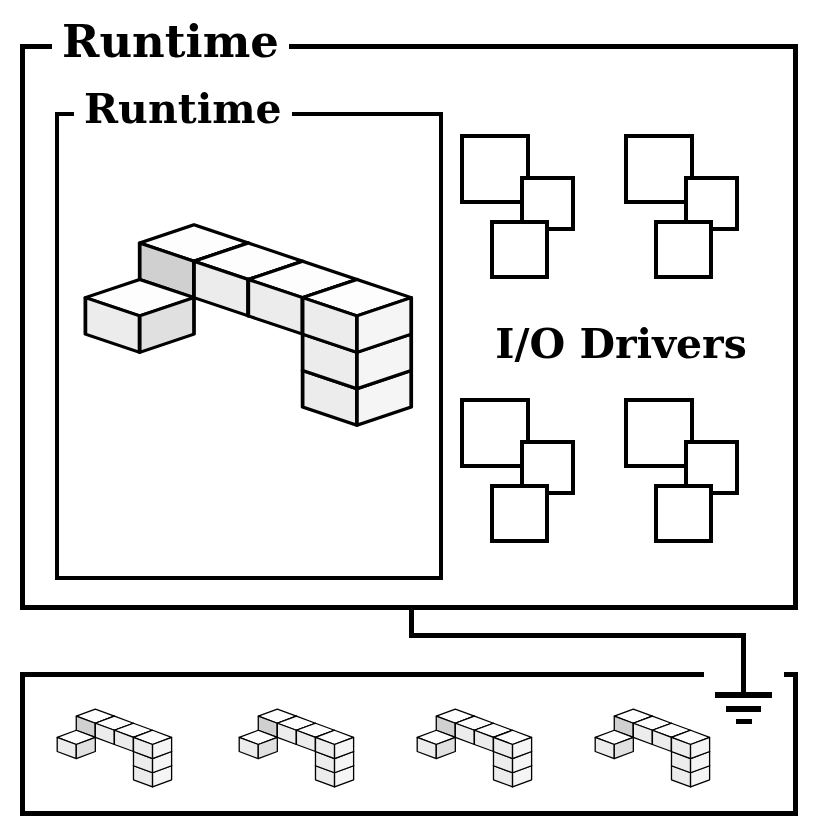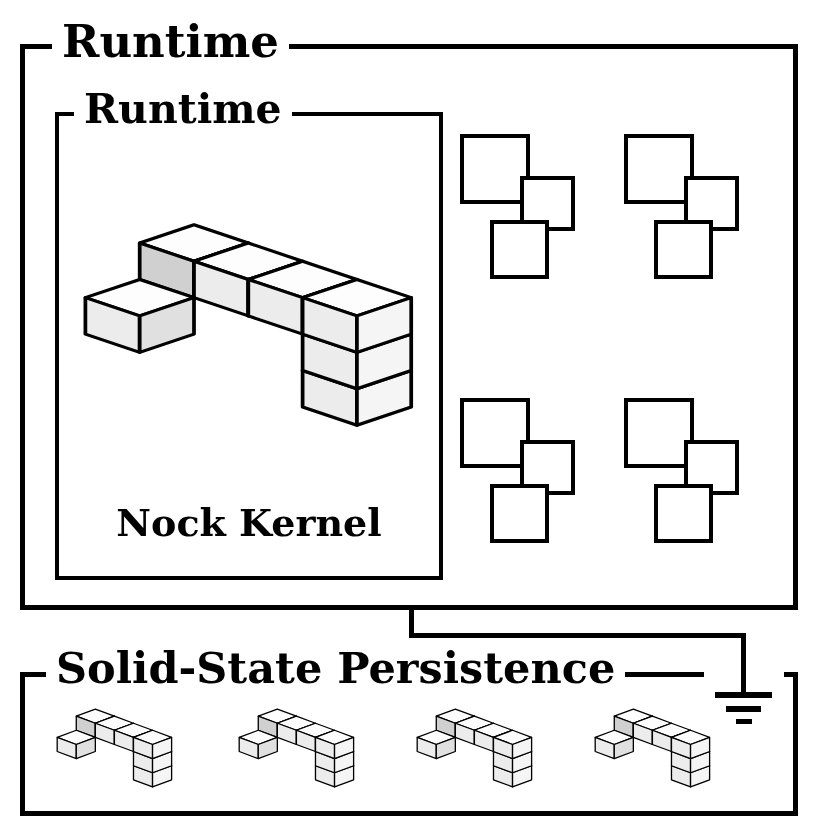--- a/index.html
+++ b/index.html
@@ -109,47 +109,46 @@
 
   <div id="runtime-box" class="box"></div>
   <div id="runtime-label" class="box-label">Runtime</div>
 
   <div id="nockvm-box" class="box"></div>
   <div id="nockvm-label" class="box-label">Runtime</div>
 
   <svg id="nock-kernel-svg" width="336" height="206" viewBox="-66 -54 198 147" preserveAspectRatio="none">
     <use href="#arch"></use>
   </svg>
-  <div id="nock-kernel-label">Nock Kernel</div>
 
   <div id="io-cluster-tl" class="io-cluster">
     <div class="io-square io-sq-a"></div>
     <div class="io-square io-sq-b"></div>
     <div class="io-square io-sq-c"></div>
   </div>
   <div id="io-cluster-tr" class="io-cluster">
     <div class="io-square io-sq-a"></div>
     <div class="io-square io-sq-b"></div>
     <div class="io-square io-sq-c"></div>
   </div>
 
+  <div id="io-label">I/O Drivers</div>
 
   <div id="io-cluster-bl" class="io-cluster">
     <div class="io-square io-sq-a"></div>
     <div class="io-square io-sq-b"></div>
     <div class="io-square io-sq-c"></div>
   </div>
   <div id="io-cluster-br" class="io-cluster">
     <div class="io-square io-sq-a"></div>
     <div class="io-square io-sq-b"></div>
     <div class="io-square io-sq-c"></div>
   </div>
 
   <div id="persistence-box" class="box"></div>
-  <div id="persistence-label" class="box-label">Solid-State Persistence</div>
 
   <div id="ground-clear"></div>
   <div id="wire-drop-1" class="wire"></div>
   <div id="wire-horiz" class="wire"></div>
   <div id="wire-drop-2" class="wire"></div>
   <div id="ground-bar-1" class="ground-bar"></div>
   <div id="ground-bar-2" class="ground-bar"></div>
   <div id="ground-bar-3" class="ground-bar"></div>
 
   <svg id="pile-1" class="pile" width="118" height="80" viewBox="-66 -54 198 147" preserveAspectRatio="none">

